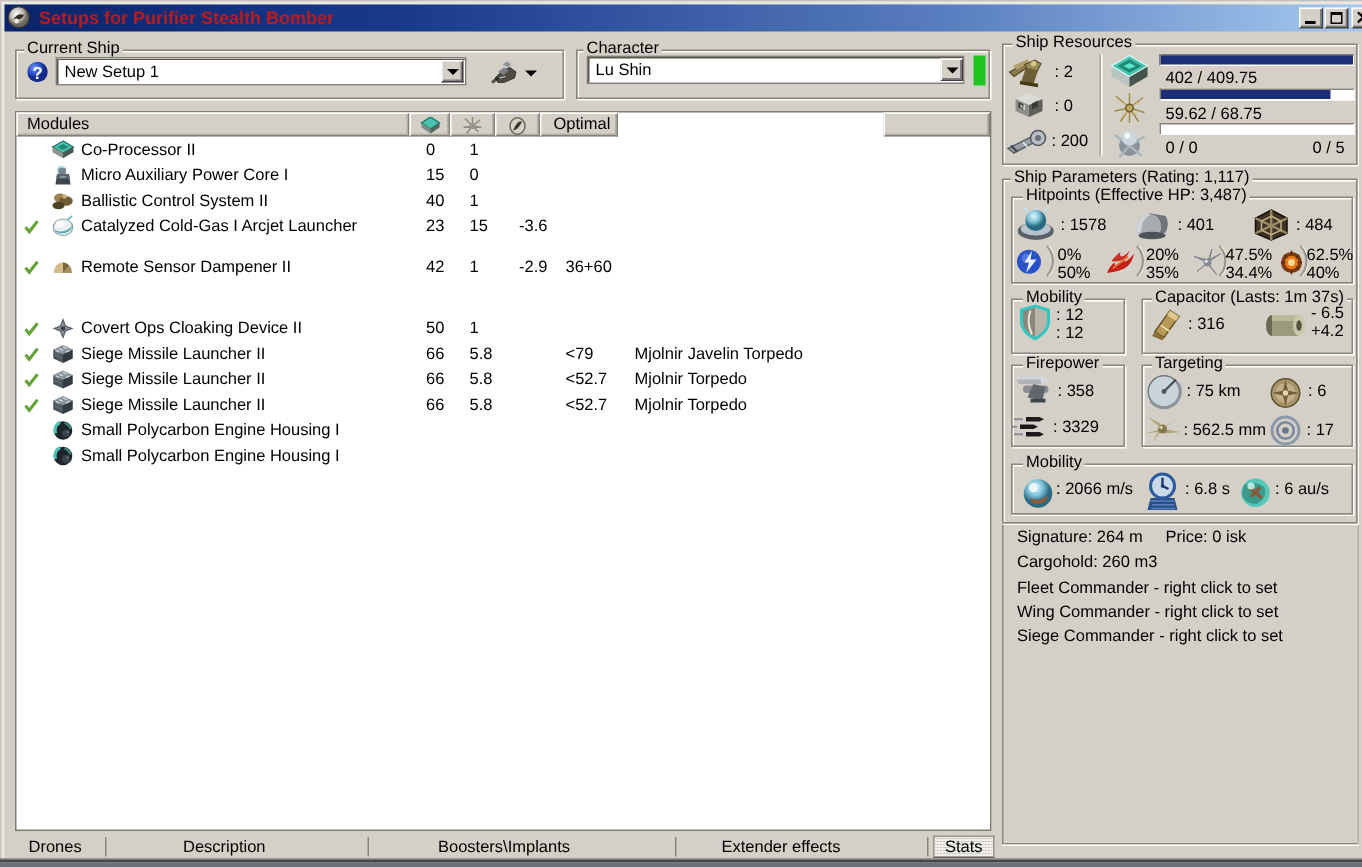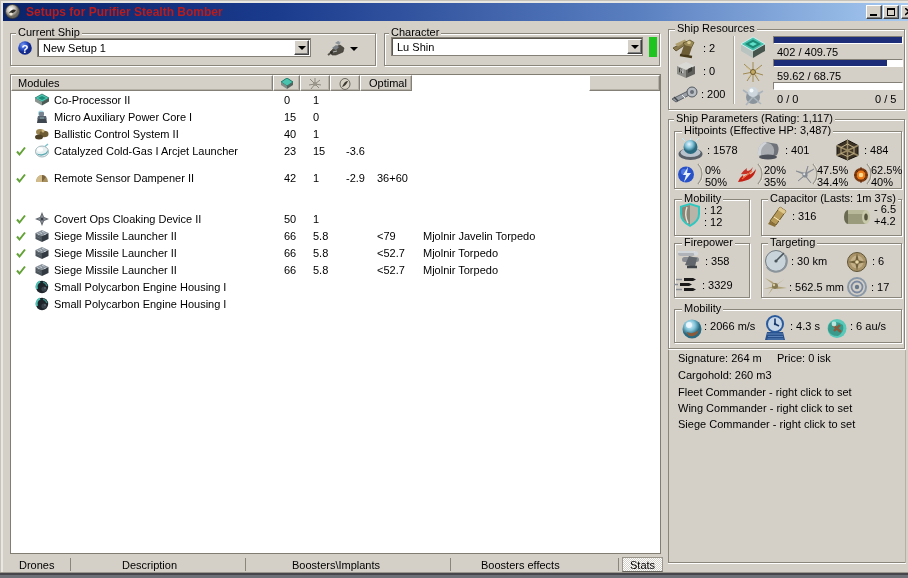--- a/index.html
+++ b/index.html
@@ -308,21 +308,21 @@
     </div>
 </div>
 
 <div class="abs" style="left:4px;top:556px;width:657px;height:17px"></div>
 <div class="txt" style="left:19px;top:559px">Drones</div>
 <div class="abs" style="left:70px;top:558px;width:1px;height:13px;background:#8a867c"></div>
 <div class="txt" style="left:122px;top:559px">Description</div>
 <div class="abs" style="left:245px;top:558px;width:1px;height:13px;background:#8a867c"></div>
 <div class="txt" style="left:292px;top:559px">Boosters\Implants</div>
 <div class="abs" style="left:450px;top:558px;width:1px;height:13px;background:#8a867c"></div>
-<div class="txt" style="left:481px;top:559px">Boosters effects</div>
+<div class="txt" style="left:481px;top:559px">Extender effects</div>
 <div class="abs" style="left:618px;top:558px;width:1px;height:13px;background:#8a867c"></div>
 <div class="abs" style="left:622px;top:557px;width:41px;height:15px;background:repeating-conic-gradient(#ffffff 0% 25%,#d4d0c8 0% 50%) 0 0/2px 2px;border:1px solid #9a968c;border-bottom-color:#6a675f"></div>
 <div class="txt" style="left:630px;top:559px">Stats</div>
 
 <div class="abs" style="left:668px;top:350px;width:1px;height:213px;background:#8a867c"></div>
 <div class="abs" style="left:668px;top:562px;width:237px;height:1px;background:#8a867c"></div>
 <div class="abs" style="left:668px;top:563px;width:238px;height:1px;background:#fff"></div>
 <div class="abs" style="left:905px;top:350px;width:1px;height:213px;background:#b5b1a7"></div>
 <svg width="0" height="0" style="position:absolute">
     <defs>
@@ -612,21 +612,21 @@
 <div class="abs" style="left:674px;top:275px"><svg width="28" height="18">
       <use href="#p-msl"></use>
     </svg></div>
 <div class="txt" style="left:702px;top:279px">: 3329</div>
 
 <div class="etch" style="left:761px;top:243px;width:141px;height:55px"></div>
 <div class="glabel" style="left:768px;top:237px">Targeting</div>
 <div class="abs" style="left:763px;top:249px"><svg width="26" height="25">
       <use href="#p-radar"></use>
     </svg></div>
-<div class="txt" style="left:791px;top:255px">: 30 km</div>
+<div class="txt" style="left:791px;top:255px">: 75 km</div>
 <div class="abs" style="left:845px;top:251px"><svg width="24" height="22">
       <use href="#p-comp"></use>
     </svg></div>
 <div class="txt" style="left:872px;top:255px">: 6</div>
 <div class="abs" style="left:762px;top:276px"><svg width="26" height="21">
       <use href="#p-boom"></use>
     </svg></div>
 <div class="txt" style="left:789px;top:281px">: 562.5 mm</div>
 <div class="abs" style="left:845px;top:276px"><svg width="24" height="22">
       <use href="#p-rings"></use>
@@ -635,21 +635,21 @@
 
 <div class="etch" style="left:674px;top:309px;width:228px;height:34px"></div>
 <div class="glabel" style="left:682px;top:303px">Mobility</div>
 <div class="abs" style="left:680px;top:318px"><svg width="25" height="23">
       <use href="#p-prop"></use>
     </svg></div>
 <div class="txt" style="left:704px;top:320px">: 2066 m/s</div>
 <div class="abs" style="left:763px;top:314px"><svg width="24" height="27">
       <use href="#p-clock"></use>
     </svg></div>
-<div class="txt" style="left:790px;top:320px">: 4.3 s</div>
+<div class="txt" style="left:790px;top:320px">: 6.8 s</div>
 <div class="abs" style="left:825px;top:317px"><svg width="24" height="23">
       <use href="#p-warp"></use>
     </svg></div>
 <div class="txt" style="left:850px;top:320px">: 6 au/s</div>
 
 <div class="txt" style="left:678px;top:352px">Signature: 264 m</div>
 <div class="txt" style="left:777px;top:352px">Price: 0 isk</div>
 <div class="txt" style="left:678px;top:369px">Cargohold: 260 m3</div>
 <div class="txt" style="left:678px;top:386px">Fleet Commander - right click to set</div>
 <div class="txt" style="left:678px;top:402px">Wing Commander - right click to set</div>

